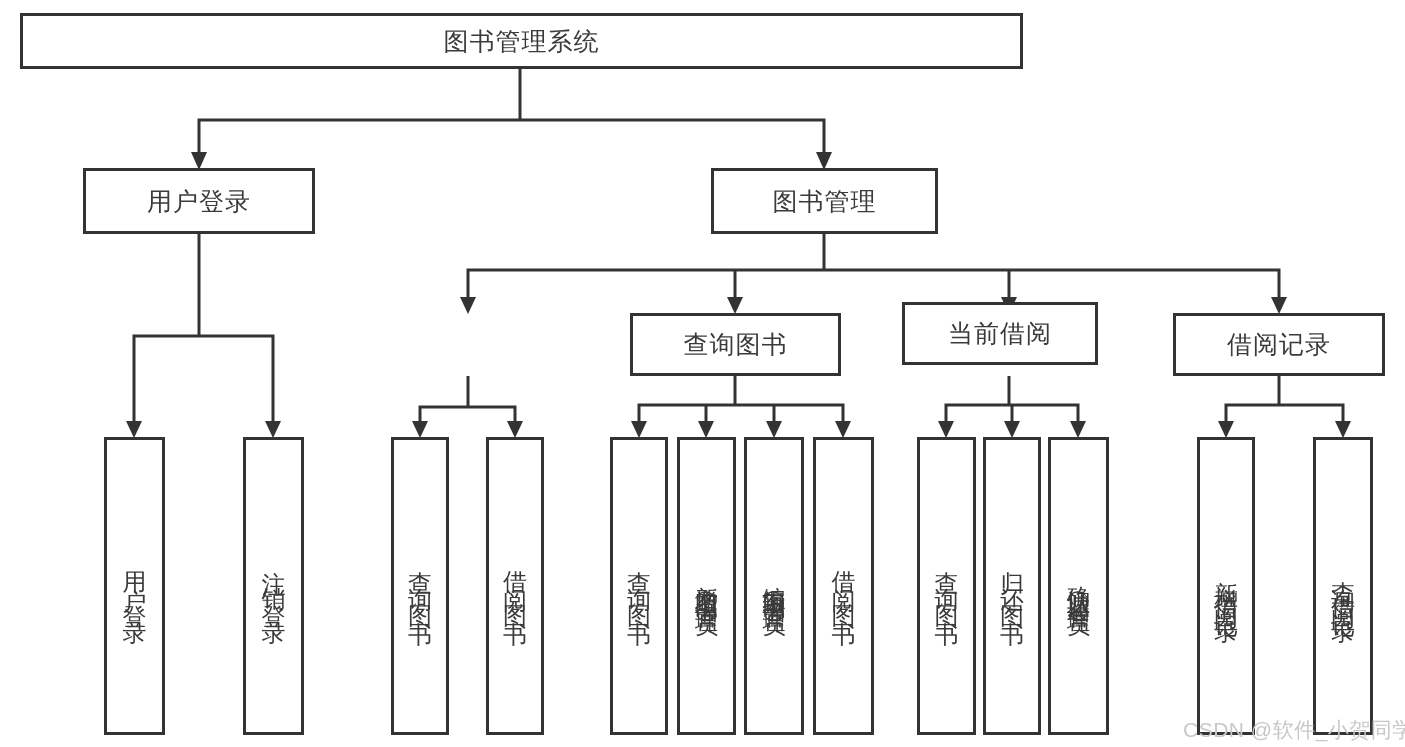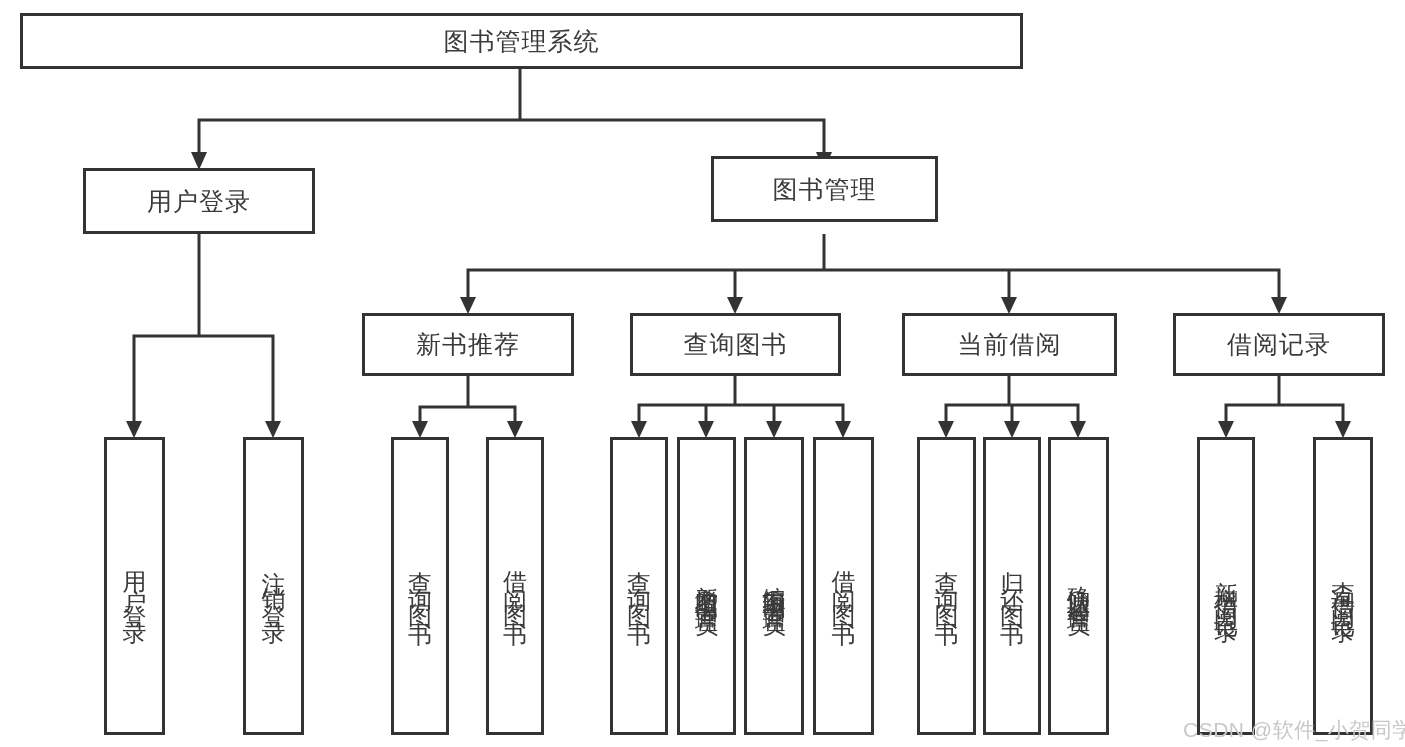--- a/index.html
+++ b/index.html
@@ -30,25 +30,25 @@
   .node .label {
     color: #3a3a3a;
     font-size: 25px;
     letter-spacing: 1px;
     white-space: nowrap;
   }
   
   #root-box        { left: 20px;   top: 13px;  width: 1003px; height: 56px; }
   
   #n-user-login    { left: 83px;   top: 168px; width: 232px;  height: 66px; }
-  #n-book-mgmt     { left: 711px;  top: 156px; width: 227px;  height: 66px; }
+  #n-book-mgmt     { left: 711px;  top: 168px; width: 227px;  height: 66px; }
   
   #n-new-book      { left: 362px;  top: 313px; width: 212px;  height: 63px; }
   #n-book-borrow   { left: 630px;  top: 313px; width: 211px;  height: 63px; }
-  #n-current-borrow{ left: 902px;  top: 313px; width: 215px;  height: 63px; }
+  #n-current-borrow{ left: 902px;  top: 302px; width: 196px;  height: 63px; }
   #n-borrow-record { left: 1173px; top: 313px; width: 212px;  height: 63px; }
   
   .leaf { position: absolute; top: 437px; height: 298px; box-sizing: border-box;
           background:#ffffff; border: 3px solid #333333;
           display:flex; align-items:center; justify-content:center; z-index: 2; }
   .vtext {
     writing-mode: vertical-rl;
     text-orientation: mixed;
     color: #3a3a3a;
     font-size: 24px;
@@ -144,23 +144,20 @@
     <span class="label">图书管理系统</span>
   </div>
 
   <div class="node" id="n-user-login">
     <span class="label">用户登录</span>
   </div>
   <div class="node" id="n-book-mgmt">
     <span class="label">图书管理</span>
   </div>
 
-  <div class="node" id="n-new-book">
-    <span class="label">新书推荐</span>
-  </div>
   <div class="node" id="n-book-borrow">
     <span class="label">查询图书</span>
   </div>
   <div class="node" id="n-current-borrow">
     <span class="label">当前借阅</span>
   </div>
   <div class="node" id="n-borrow-record">
     <span class="label">借阅记录</span>
   </div>
 

